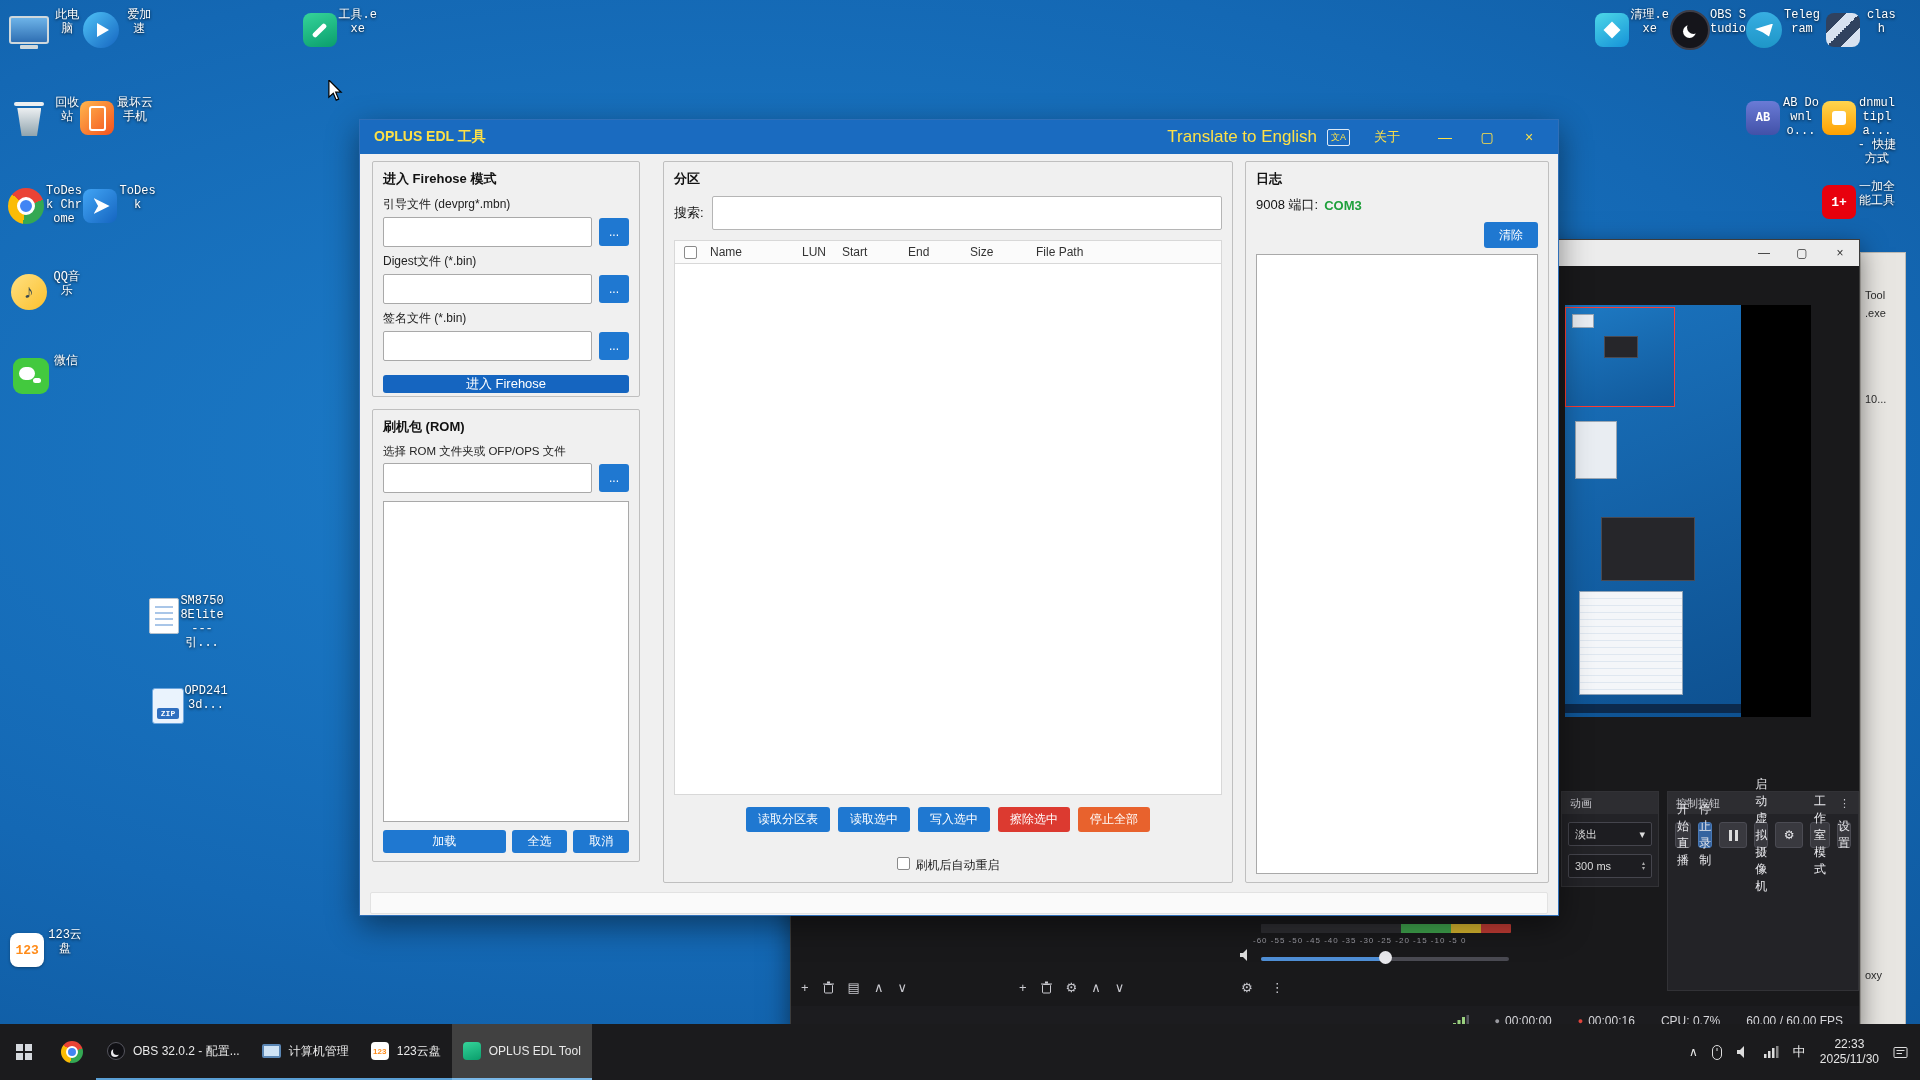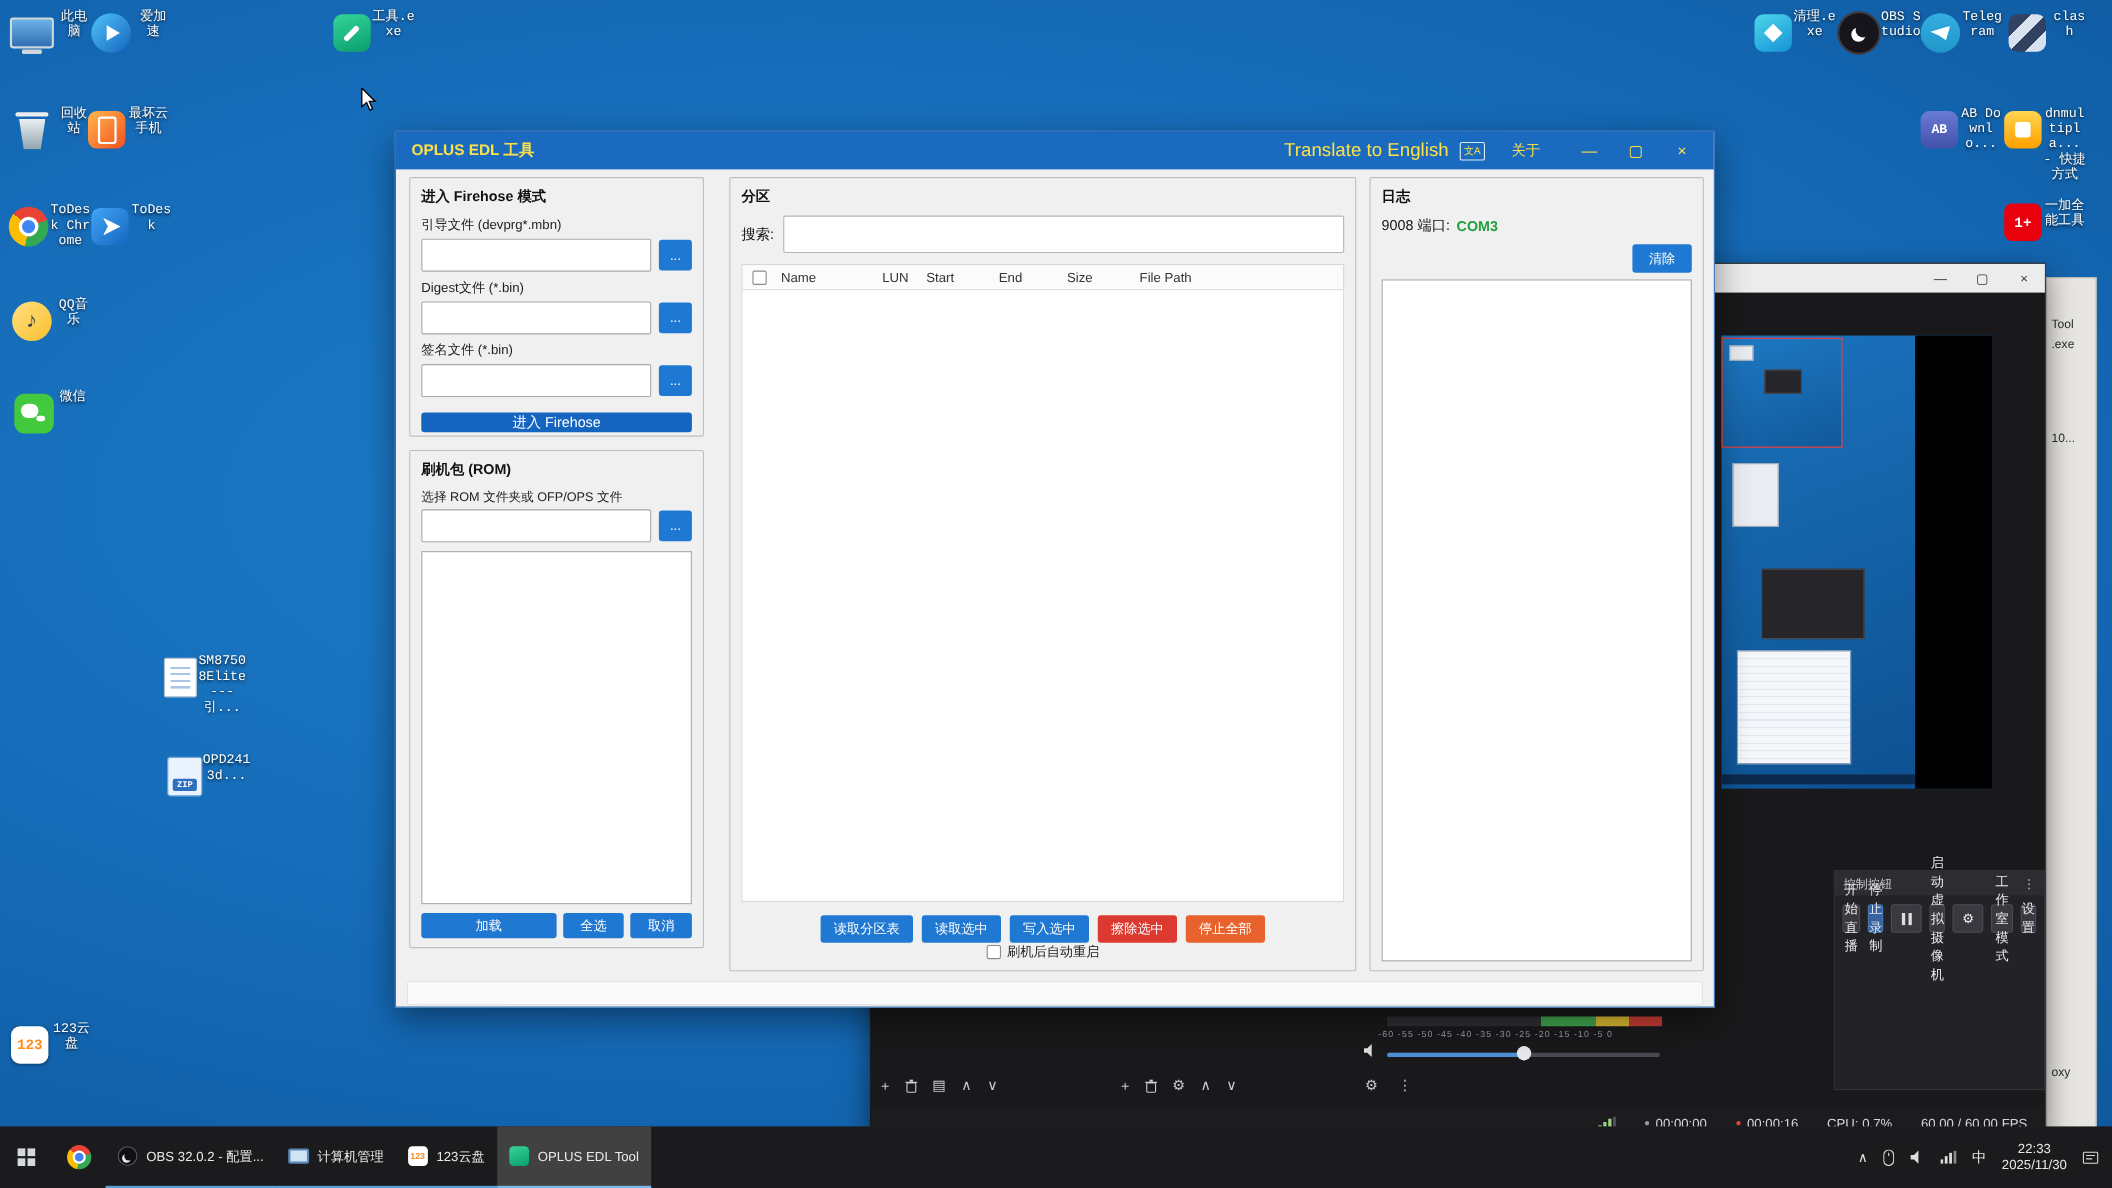--- a/index.html
+++ b/index.html
@@ -154,21 +154,21 @@
   .sinput { flex:1; height:34px; border:1px solid #b5b5b5; border-radius:2px; background:#fff; padding:0 8px; font-size:13px; min-width:0; }
   .thead { display:flex; margin-top:10px; border:1px solid #d8d8d8; background:#fbfbfb; height:24px; align-items:center; font-size:12px; color:#333; }
   .th { padding:0 5px; white-space:nowrap; }
   .w-cb { width:30px; display:flex; justify-content:center; }
   .w-name { width:92px; } .w-lun { width:40px; } .w-start { width:66px; } .w-end { width:62px; } .w-size { width:66px; } .w-path { flex:1; }
   .chk { width:13px; height:13px; border:1px solid #8a8a8a; background:#fff; border-radius:2px; display:inline-block; cursor:pointer; }
   .tbody { flex:1; background:#fff; border:1px solid #d8d8d8; border-top:none; }
   .actrow { display:flex; justify-content:center; gap:8px; margin-top:12px; }
   .abtn { height:25px; padding:0 12px; border:none; border-radius:3px; color:#fff; font-size:12px; cursor:pointer; white-space:nowrap; }
   .a-blue { background:#1f78d1; } .a-red { background:#dc3a30; } .a-orange { background:#e8622d; }
-  .cbrow { display:flex; justify-content:center; align-items:center; gap:6px; margin-top:0; font-size:12px; color:#222; }
+  .cbrow { display:flex; justify-content:center; gap:6px; margin-top:25px; font-size:12px; color:#222; }
 
   .portrow { display:flex; align-items:center; gap:6px; font-size:13px; margin-top:6px; color:#111; }
   .portval { font-weight:bold; color:#1fa03c; }
   .clearrow { display:flex; justify-content:flex-end; margin:8px 0 6px; }
   .clearbtn { width:54px; height:26px; background:#1f78d1; color:#fff; border:none; border-radius:3px; font-size:12px; cursor:pointer; }
   .logarea { flex:1; background:#fff; border:1px solid #a9a9a9; }
 
   .edl-status { position:absolute; left:10px; top:772px; width:1178px; height:22px; background:#fafafa; border:1px solid #e2e2e2; border-radius:2px; }
 
   
@@ -301,20 +301,36 @@
       <div class="mini" style="left:6px;top:6px;width:22px;height:14px"></div>
       <div class="mini dark" style="left:38px;top:28px;width:34px;height:22px"></div>
     </div>
     <div class="mini" style="left:10px;top:116px;width:42px;height:58px"></div>
     <div class="mini dark" style="left:36px;top:212px;width:94px;height:64px"></div>
     <div class="minitable" style="left:14px;top:286px;width:104px;height:104px"></div>
     <div class="blackcol"></div>
     <div class="minibar"></div>
   </div>
 
+  <div class="panel trans">
+    <div class="phead">
+      <span>动画</span>
+    </div>
+    <div class="dropdown">
+      <span>淡出</span>
+      <span>▾</span>
+    </div>
+    <div class="spin">
+      <span>300 ms</span>
+      <span class="spincarets">
+          <span>▴</span>
+          <span>▾</span>
+        </span>
+    </div>
+  </div>
 
   <div class="panel ctrl">
     <div class="phead">
       <span>控制按钮</span>
       <span>⋮</span>
     </div>
     <div class="cbody">
       <button class="obtn2">开始直播</button>
       <div class="crow">
         <button class="obtn2 main active">停止录制</button>

